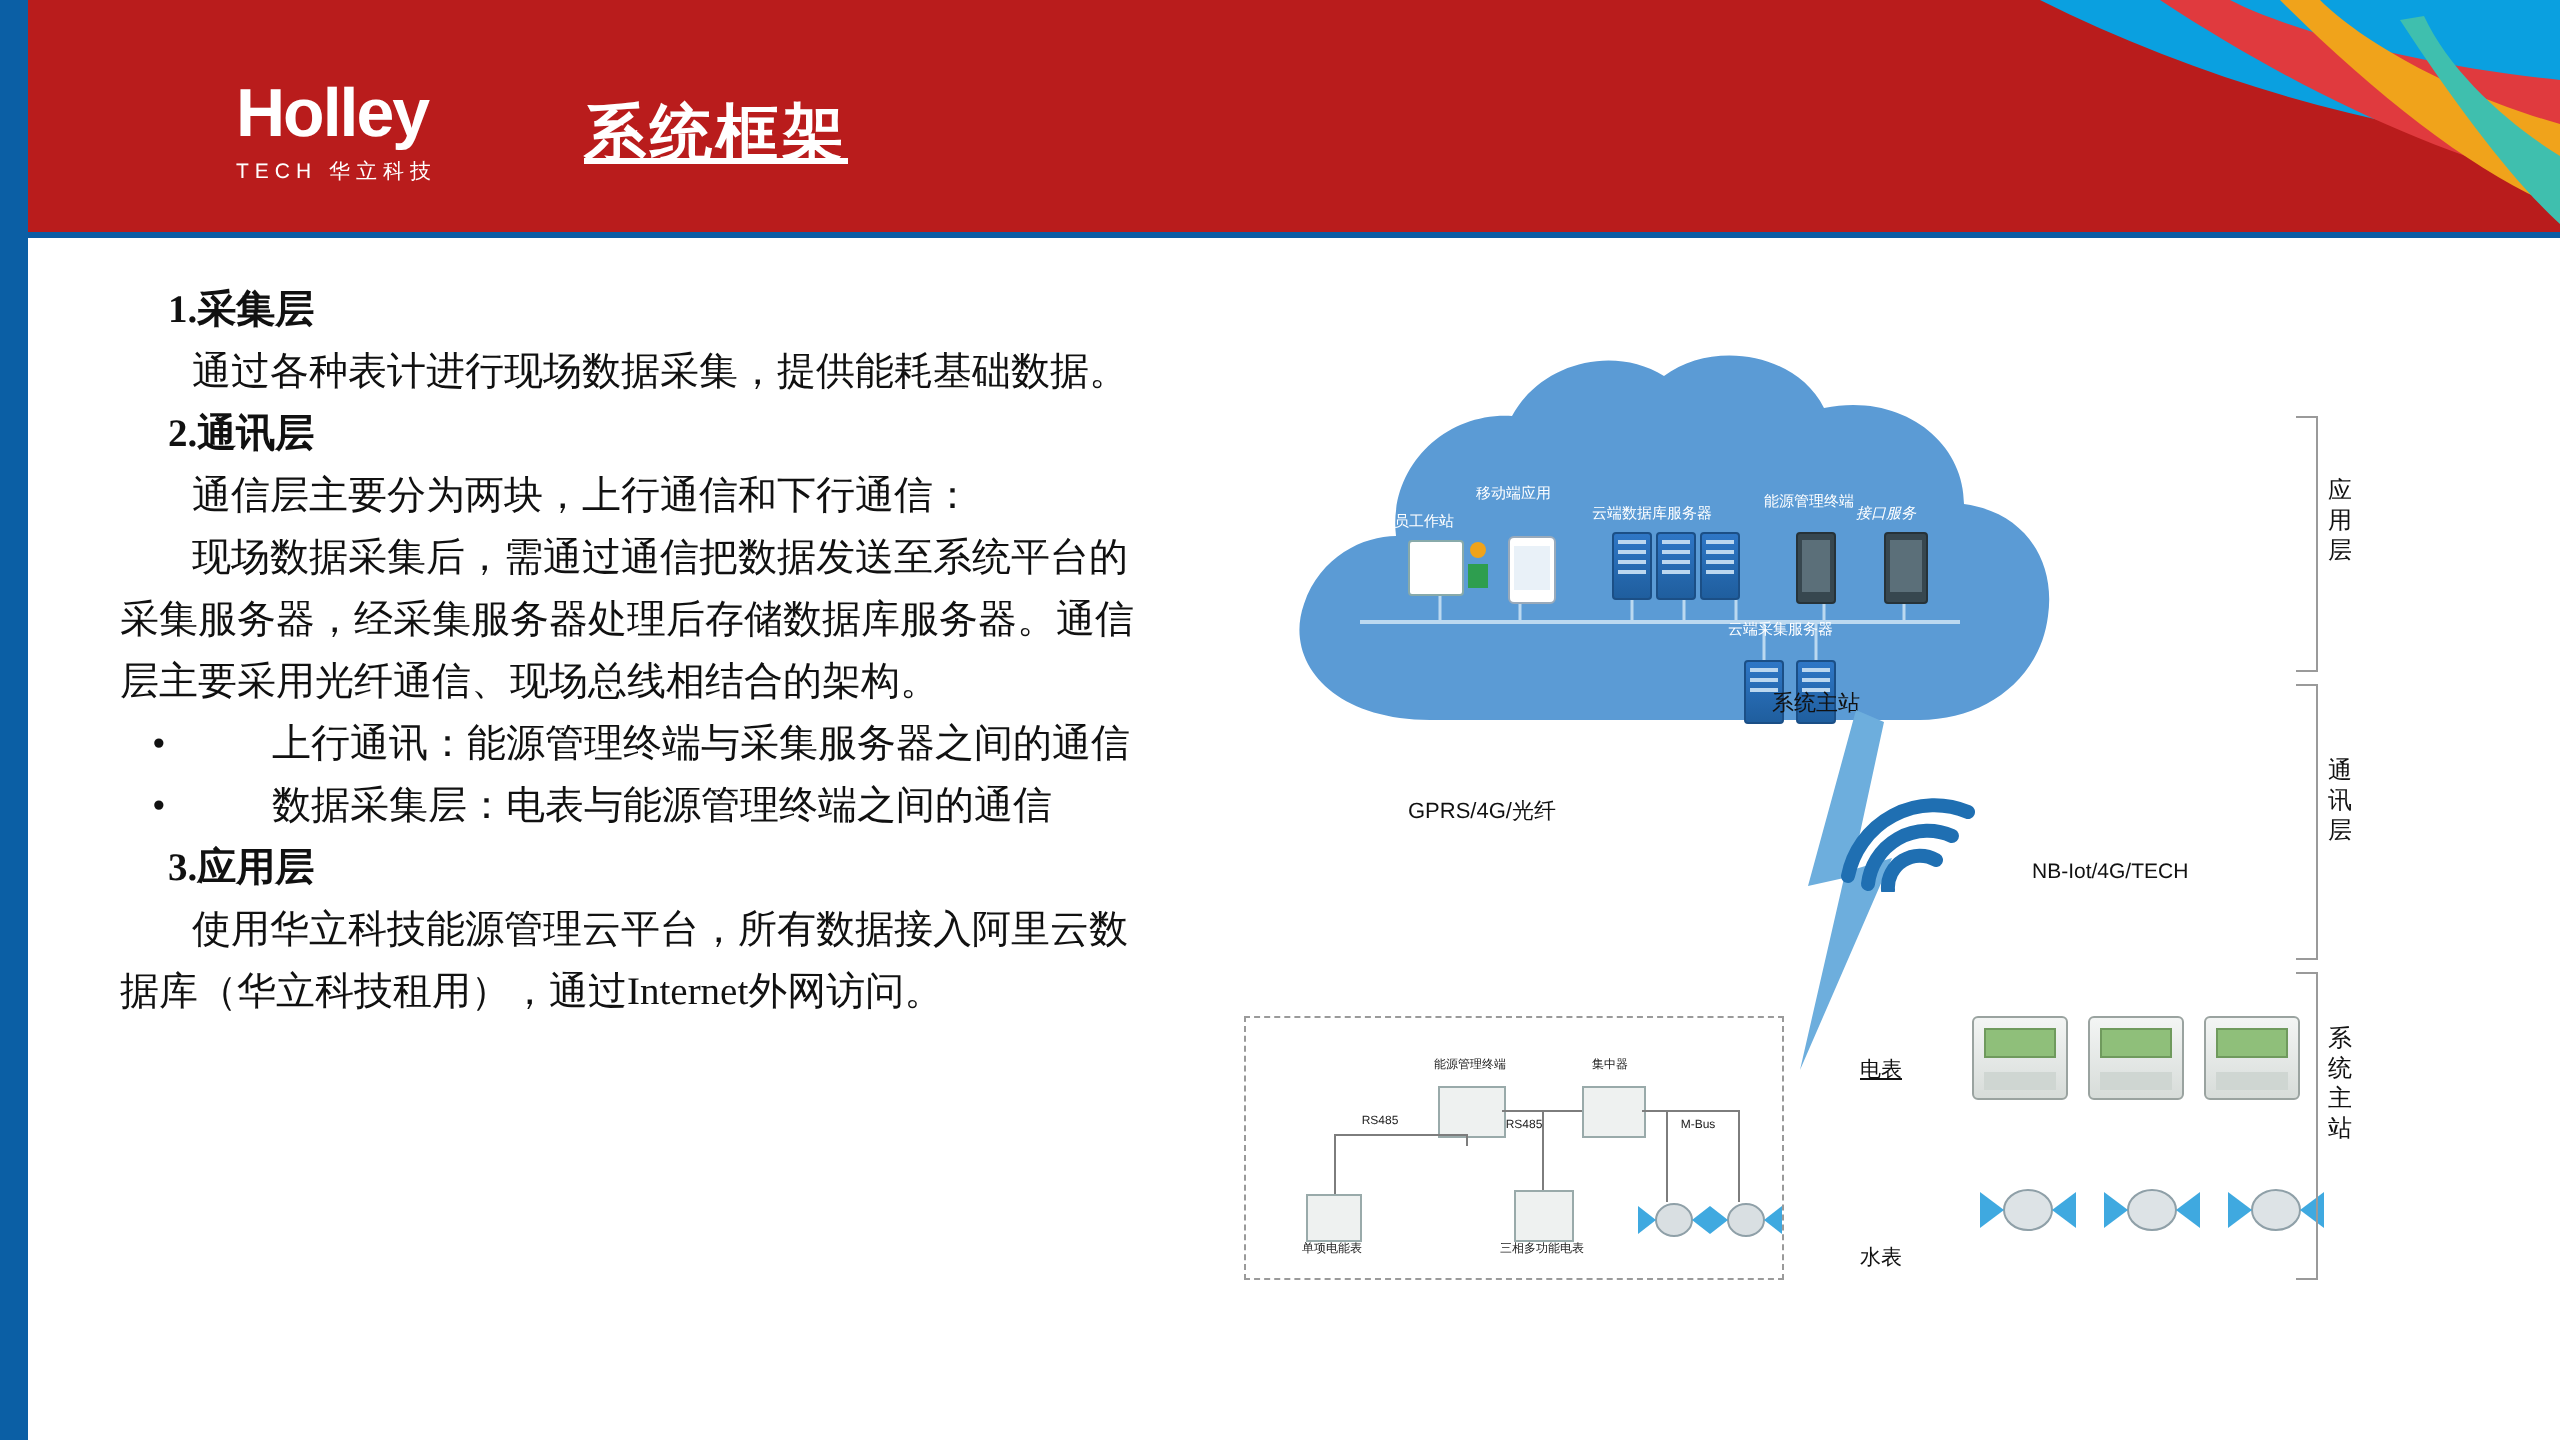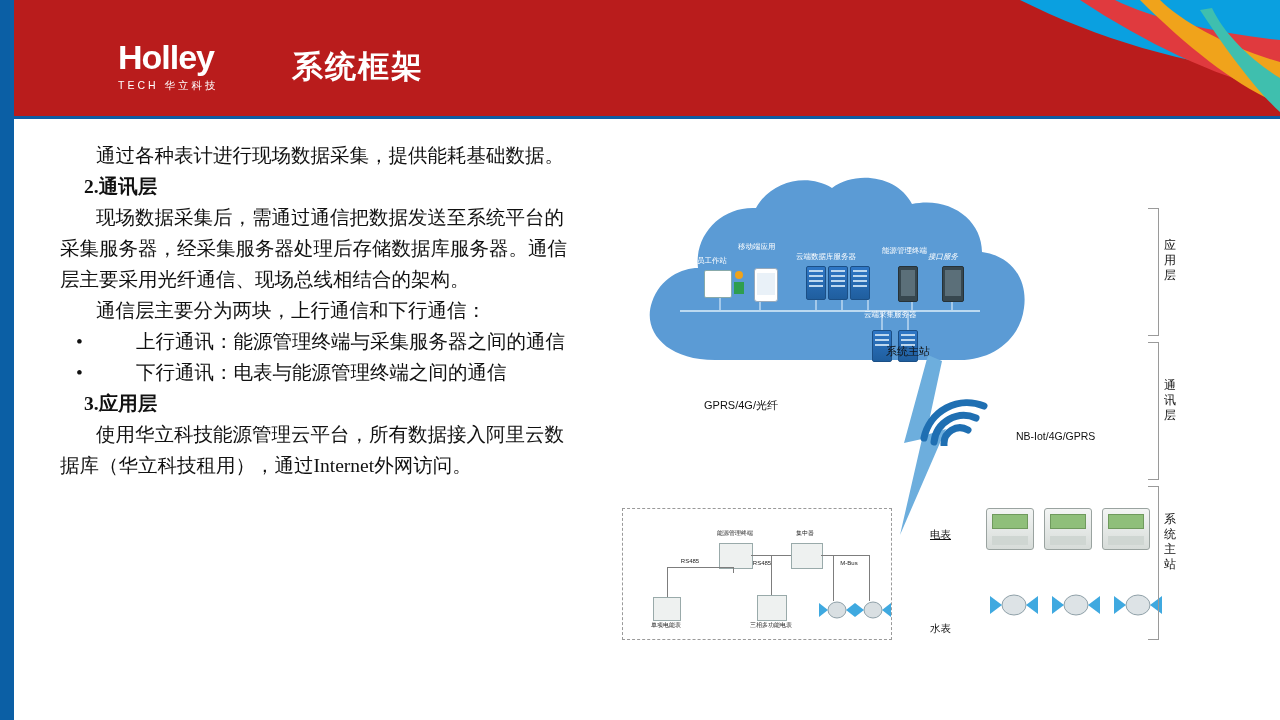--- a/index.html
+++ b/index.html
@@ -6,21 +6,21 @@
   body{
     width:1280px;height:720px;background:#ffffff;
     font-family:"Liberation Sans",sans-serif;
     overflow:hidden;position:relative;
   }
   
   .left-rail{position:absolute;left:0;top:0;width:14px;height:720px;background:#0b5fa5;}
   
   .header{position:absolute;left:14px;top:0;width:1266px;height:116px;background:#b91c1c;overflow:hidden;}
   .hdr-swoosh{position:absolute;right:0;top:0;width:560px;height:116px;overflow:hidden;}
-  .hdr-title{position:absolute;left:278px;top:46px;color:#fff;font-size:31px;letter-spacing:2px;font-family:"Liberation Serif",serif;font-weight:600;}
+  .hdr-title{position:absolute;left:278px;top:46px;color:#fff;font-size:31px;letter-spacing:2px;font-family:"Liberation Serif",serif;font-weight:600;text-decoration:underline;}
   .logo{position:absolute;left:104px;top:38px;color:#fff;}
   .logo-main{font-size:34px;font-weight:bold;letter-spacing:-1px;font-family:"Liberation Sans",sans-serif;}
   .logo-sub{font-size:10.5px;letter-spacing:3px;margin-top:2px;}
   .hdr-rule{position:absolute;left:14px;top:116px;width:1266px;height:3px;background:#0c5ca4;}
 
   
   .text-col{position:absolute;left:60px;top:140px;width:520px;
     font-family:"Liberation Serif",serif;color:#111;font-size:19.5px;line-height:31px;}
   .t-head{font-weight:bold;margin-left:24px;}
   .t-par{text-indent:36px;}
@@ -83,31 +83,32 @@
   </div>
   <div class="logo">
     <div class="logo-main">Holley</div>
     <div class="logo-sub">TECH 华立科技</div>
   </div>
   <div class="hdr-title">系统框架</div>
 </div>
 <div class="hdr-rule"></div>
 
 <div class="text-col">
+  <div class="t-head">1.采集层</div>
   <div class="t-par">通过各种表计进行现场数据采集，提供能耗基础数据。</div>
   <div class="t-head">2.通讯层</div>
+  <div class="t-par">通信层主要分为两块，上行通信和下行通信：</div>
   <div class="t-par">现场数据采集后，需通过通信把数据发送至系统平台的采集服务器，经采集服务器处理后存储数据库服务器。通信层主要采用光纤通信、现场总线相结合的架构。</div>
-  <div class="t-par">通信层主要分为两块，上行通信和下行通信：</div>
   <div class="t-bullet">
     <span class="dot">•</span>
     <span class="btxt">上行通讯：能源管理终端与采集服务器之间的通信</span>
   </div>
   <div class="t-bullet">
     <span class="dot">•</span>
-    <span class="btxt">下行通讯：电表与能源管理终端之间的通信</span>
+    <span class="btxt">数据采集层：电表与能源管理终端之间的通信</span>
   </div>
   <div class="t-head">3.应用层</div>
   <div class="t-par">使用华立科技能源管理云平台，所有数据接入阿里云数据库（华立科技租用），通过Internet外网访问。</div>
 </div>
 
 <div class="diagram">
 
   <div class="cloud">
     <svg width="420" height="220" viewBox="0 0 420 220">
       <path d="M95,190 C45,190 22,160 32,132 C40,108 62,98 78,98 C74,64 102,36 136,38 C150,12 186,2 212,18 C236,0 278,6 292,34 C330,26 362,50 362,82 C392,86 408,110 404,138 C400,170 372,190 340,190 Z" fill="#5b9bd5"></path>
@@ -190,21 +191,21 @@
 
   <div class="sys-label" style="left:104px;top:268px;">GPRS/4G/光纤</div>
 
   <div class="wifi">
     <svg width="70" height="48" viewBox="0 0 70 48">
       <path d="M6,40 A44,44 0 0,1 66,8" stroke="#1f6fb2" stroke-width="7" fill="none" stroke-linecap="round"></path>
       <path d="M16,44 A30,30 0 0,1 58,20" stroke="#1f6fb2" stroke-width="7" fill="none" stroke-linecap="round"></path>
       <path d="M26,47 A16,16 0 0,1 50,32" stroke="#1f6fb2" stroke-width="7" fill="none" stroke-linecap="round"></path>
     </svg>
   </div>
-  <div class="small-label" style="left:416px;top:300px;">NB-Iot/4G/GPRS</div>
+  <div class="small-label" style="left:416px;top:300px;">NB-Iot/4G/TECH</div>
 
   <div class="dashed-box">
     <div class="tiny" style="left:82px;top:20px;width:60px;">能源管理终端</div>
     <div class="tiny" style="left:162px;top:20px;width:40px;">集中器</div>
 
     <div class="icon-box" style="left:96px;top:34px;width:32px;height:24px;background:#eef1f0;border:1px solid #9aa;"></div>
     <div class="icon-box" style="left:168px;top:34px;width:30px;height:24px;background:#eef1f0;border:1px solid #9aa;"></div>
 
     <div class="wire" style="left:44px;top:58px;width:1px;height:34px;"></div>
     <div class="wire" style="left:44px;top:58px;width:66px;height:1px;"></div>

